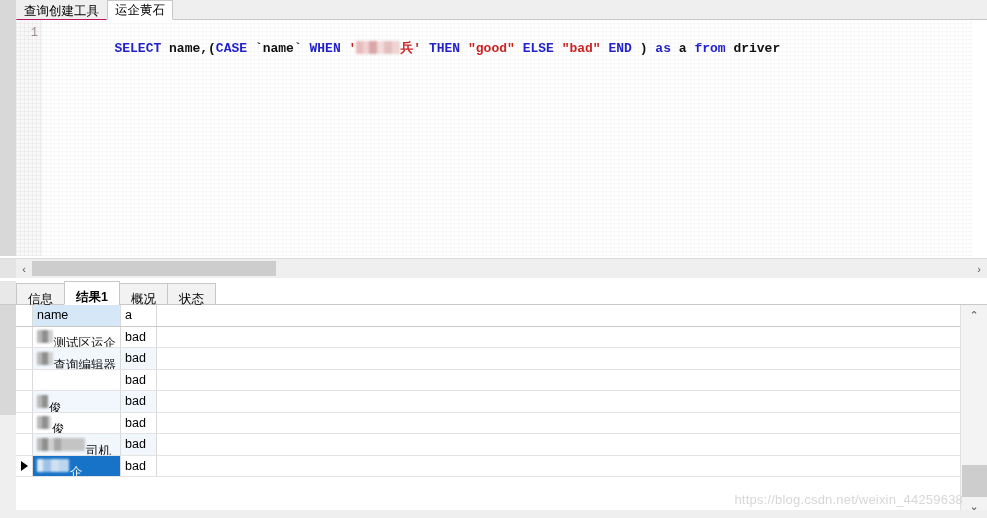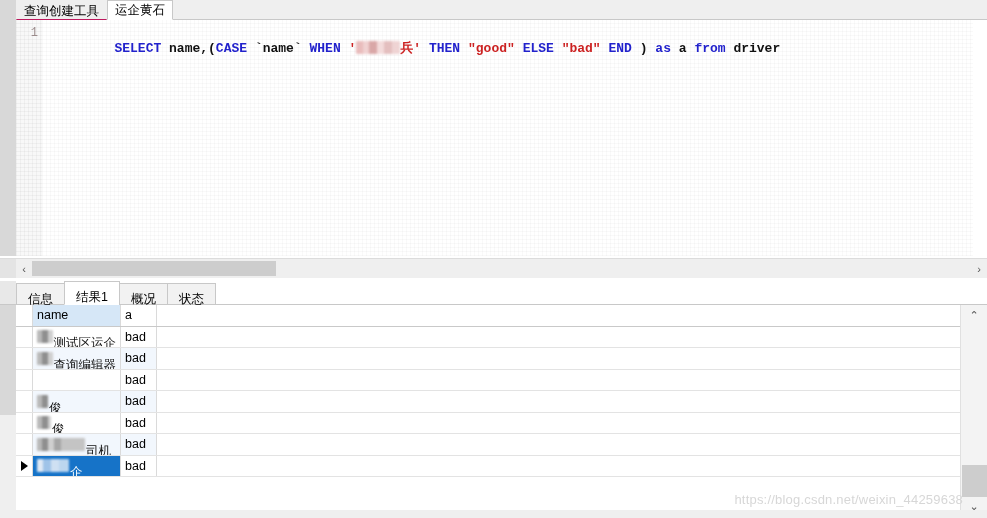--- a/index.html
+++ b/index.html
@@ -165,21 +165,21 @@
     border: 1px solid #c8c8c8;
     border-bottom: 1px solid #c8c8c8;
     background: #f2f2f2;
     margin-right: -1px;
     white-space: nowrap;
   }
   .res-tab.active {
     background: #ffffff;
     height: 24px; line-height: 22px;
     border-bottom: 1px solid #ffffff;
-    font-weight: normal;
+    font-weight: bold;
   }
 
   
   .grid-area {
     position: absolute; left: 0; top: 305px;
     width: 987px; height: 213px;
     background: #ffffff;
   }
   .grid-left-strip {
     position: absolute; left: 0; top: 0;

